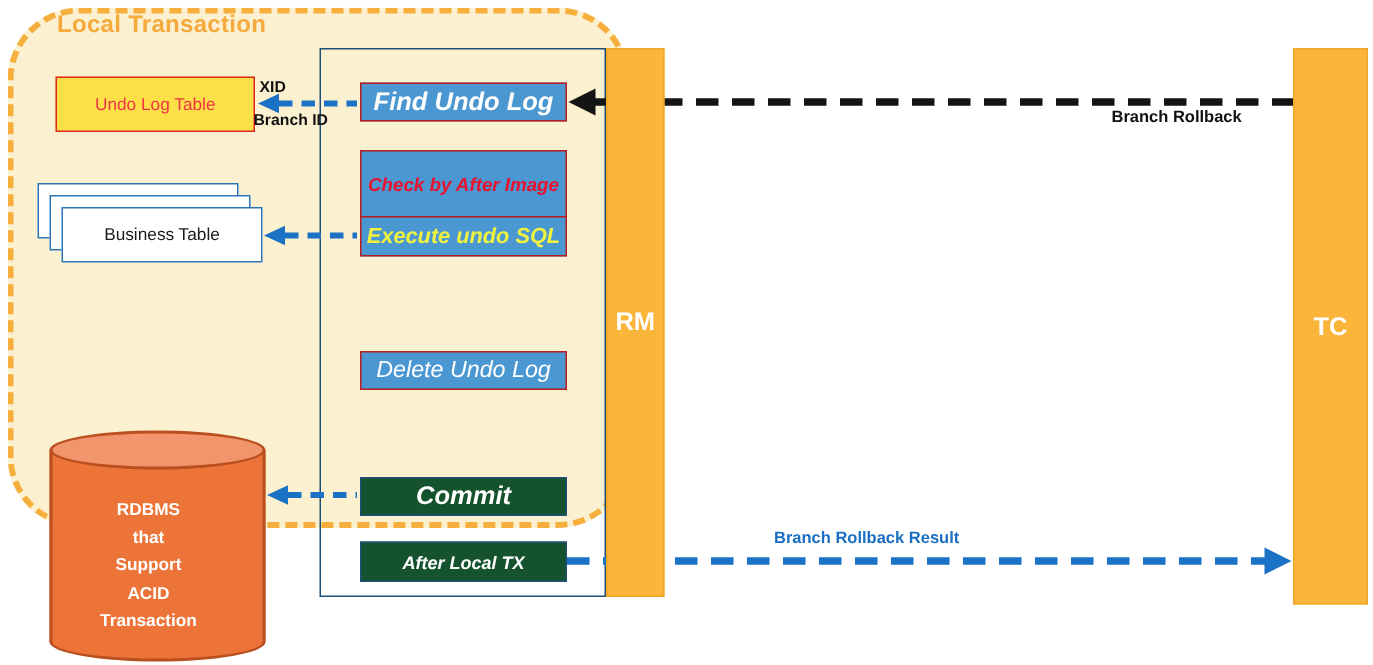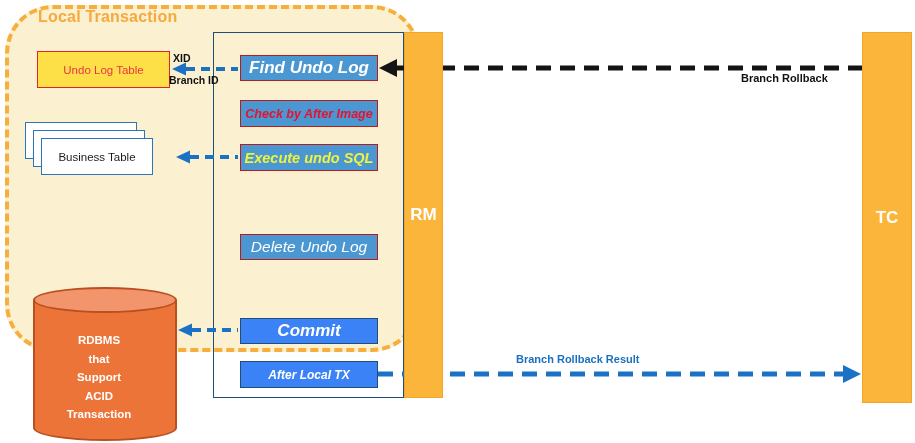--- a/index.html
+++ b/index.html
@@ -36,21 +36,21 @@
   .undo-log-box {
     position: absolute; left: 37px; top: 51px;
     width: 133px; height: 37px;
     background: #fde047; border: 1.5px solid #E02525;
     color: #ED3345; font-size: 11.5px;
     display: flex; align-items: center; justify-content: center;
     z-index: 3;
   }
   
   .biz-box {
-    position: absolute; width: 112px; height: 37px;
+    position: absolute; width: 134px; height: 37px;
     background: #fff; border: 1.5px solid #2E75B6;
   }
   .biz-back  { left: 25px; top: 122px; z-index: 3; }
   .biz-mid   { left: 33px; top: 130px; z-index: 3; }
   .biz-front {
     left: 41px; top: 138px; z-index: 3;
     color: #1a1a1a; font-size: 11.5px;
     display: flex; align-items: center; justify-content: center;
   }
   
@@ -60,23 +60,23 @@
   }
   .anno-xid { left: 173px; top: 52px; }
   .anno-branch-id { left: 169px; top: 74px; }
   
   .step {
     position: absolute; left: 240px; width: 138px;
     display: flex; align-items: center; justify-content: center;
     font-style: italic; z-index: 3; white-space: nowrap;
   }
   .step-light { background: #4B97D2; border: 1px solid #b91c1c; }
-  .step-dark  { background: #3b82f6; border: 1.5px solid #1F4E79; }
+  .step-dark  { background: #14532d; border: 1.5px solid #1F4E79; }
   .s-find    { top: 55px;  height: 26px; font-size: 17px;   font-weight: 600; color: #fff; }
-  .s-check   { top: 100px; height: 27px; font-size: 12.5px; font-weight: bold; color: #E8112E; }
+  .s-check   { top: 100px; height: 45px; font-size: 12.5px; font-weight: bold; color: #E8112E; }
   .s-execute { top: 144px; height: 27px; font-size: 14.5px; font-weight: 600; color: #EFF23F; }
   .s-delete  { top: 234px; height: 26px; font-size: 15.5px; font-weight: 500; color: #fff; }
   .s-commit  { top: 318px; height: 26px; font-size: 17px;   font-weight: 600; color: #fff; }
   .s-after   { top: 361px; height: 27px; font-size: 12px;   font-weight: 600; color: #fff; }
   
   .db-wrap { position: absolute; left: 0; top: 0; z-index: 4; }
   .db-bottom {
     position: absolute; left: 33px; top: 415px;
     width: 144px; height: 26px; border-radius: 50%;
     background: #ED7438; border: 2px solid #BA4F1F;

